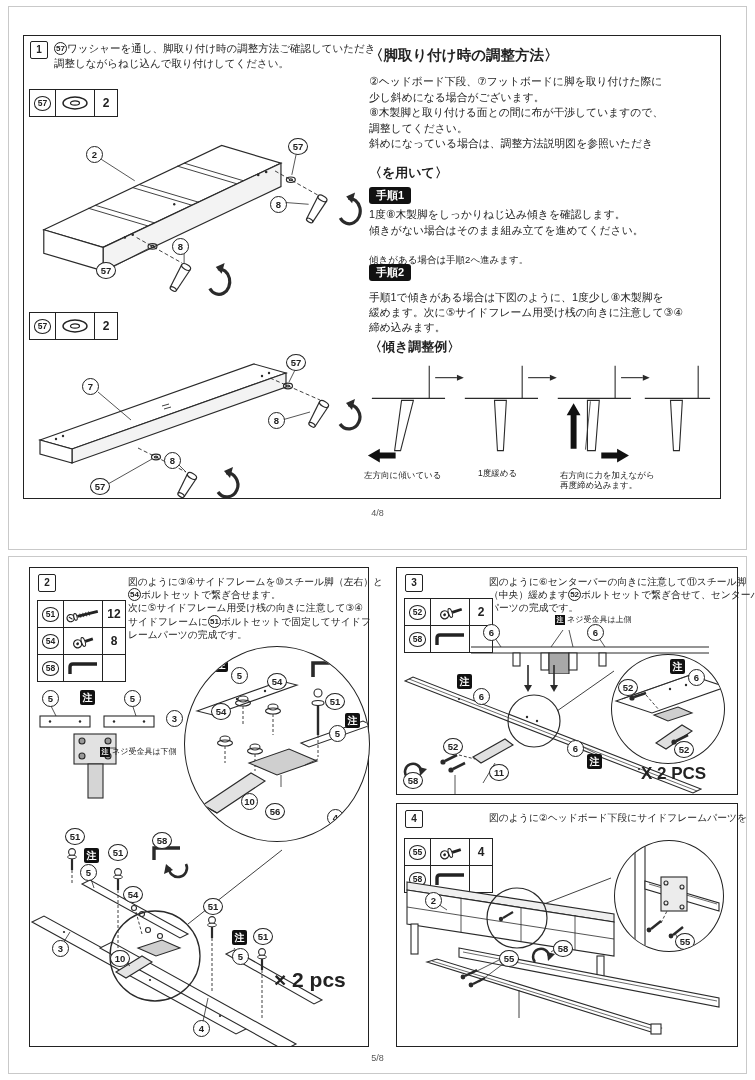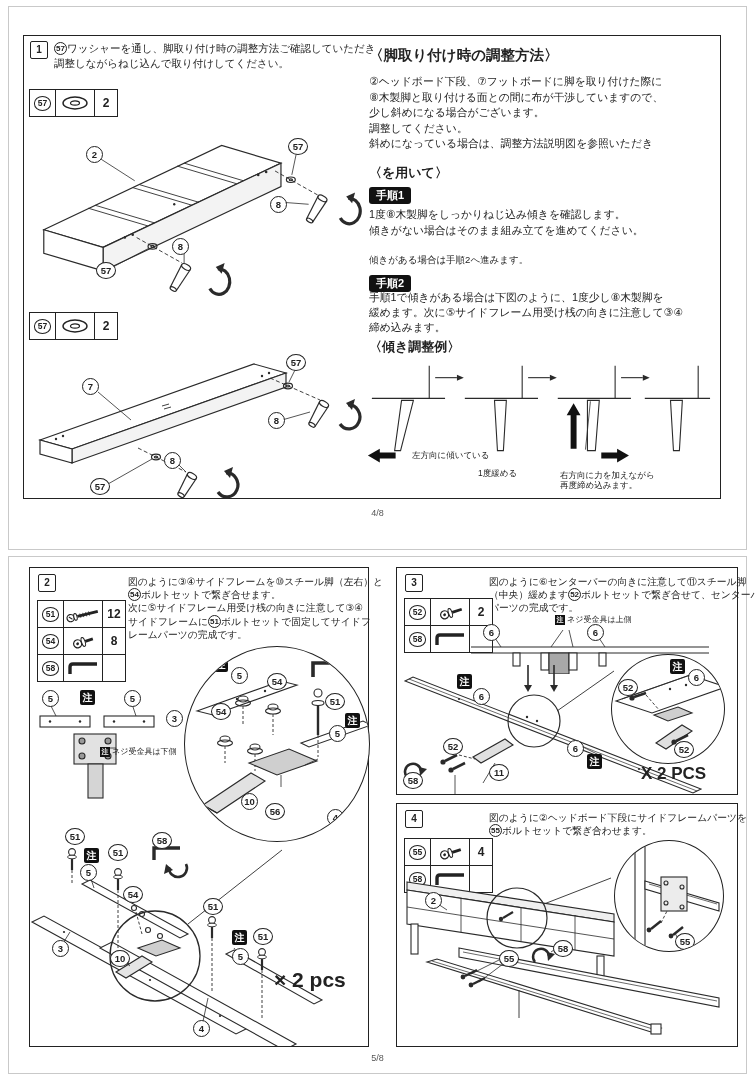--- a/index.html
+++ b/index.html
@@ -192,33 +192,33 @@
       <div class="cl" style="left:56px;top:38px;">7</div>
       <div class="cl w" style="left:260px;top:14px;">57</div>
       <div class="cl" style="left:242px;top:72px;">8</div>
       <div class="cl" style="left:138px;top:112px;">8</div>
       <div class="cl w" style="left:64px;top:138px;">57</div>
     </div>
 
     <div class="title" style="left:345px;top:10px;">〈脚取り付け時の調整方法〉</div>
     <div class="jt" style="left:345px;top:38px;font-size:10.8px;line-height:15.5px;">
       <div class="line">②ヘッドボード下段、⑦フットボードに脚を取り付けた際に</div>
+      <div class="line">少し斜めになる場合がございます。</div>
       <div class="line">⑧木製脚と取り付ける面との間に布が干渉していますので、</div>
-      <div class="line">少し斜めになる場合がございます。</div>
       <div class="line">調整してください。</div>
       <div class="line">斜めになっている場合は、調整方法説明図を参照いただき</div>
     </div>
     <div class="h2" style="left:345px;top:128px;">〈を用いて〉</div>
     <div style="position:absolute;left:345px;top:149px;"><span class="badge">手順1</span></div>
     <div class="jt" style="left:345px;top:170px;font-size:10.8px;line-height:16px;">
       <div class="line">1度⑧木製脚をしっかりねじ込み傾きを確認します。</div>
       <div class="line">傾きがない場合はそのまま組み立てを進めてください。</div>
     </div>
     <div class="jt" style="left:345px;top:216px;font-size:9.5px;">傾きがある場合は手順2へ進みます。</div>
-    <div style="position:absolute;left:345px;top:237px;text-align:center;"><span class="badge">手順2</span></div>
+    <div style="position:absolute;left:345px;top:226px;text-align:center;"><span class="badge">手順2</span></div>
     <div class="jt" style="left:345px;top:254px;font-size:10.8px;line-height:15px;">
       <div class="line">手順1で傾きがある場合は下図のように、1度少し⑧木製脚を</div>
       <div class="line">緩めます。次に⑤サイドフレーム用受け桟の向きに注意して③④</div>
       <div class="line">締め込みます。</div>
     </div>
     <div class="h2" style="left:345px;top:302px;">〈傾き調整例〉</div>
 
     <div class="dia" style="left:338px;top:318px;width:352px;height:142px;">
       <svg width="352" height="142" viewBox="0 0 356 144" preserveAspectRatio="none">
         <g stroke="#2a2a2a" stroke-width="1.1" fill="none">
@@ -243,21 +243,21 @@
           <polygon points="228,47 240,47 236,98 228,98" fill="#fff"></polygon>
           <line x1="231" y1="48" x2="226" y2="97" stroke-width="0.8"></line>
           <polygon points="211,96 211,62 207,62 214,50 221,62 217,62 217,96" fill="#111" stroke="none"></polygon>
           <polygon points="242,100 258,100 258,96 270,103 258,110 258,106 242,106" fill="#111" stroke="none"></polygon>
 
           <line x1="286" y1="45" x2="352" y2="45"></line>
             <line x1="340" y1="45" x2="340" y2="12"></line>
           <polygon points="312,47 324,47 321,98 315,98" fill="#fff"></polygon>
         </g>
       </svg>
-      <div class="cap" style="left:2px;top:96px;margin-left:48px;">左方向に傾いている</div>
+      <div class="cap" style="left:2px;top:116px;">左方向に傾いている</div>
       <div class="cap" style="left:116px;top:114px;">1度緩める</div>
       <div class="cap" style="left:198px;top:116px;">
         <div>右方向に力を加えながら</div>
         <div>再度締め込みます。</div>
       </div>
     </div>
   </div>
   <div class="footer" style="top:501px;">4/8</div>
 </div>
 
@@ -597,21 +597,20 @@
       <div class="cl" style="left:76px;top:14px;">6</div>
       <div class="cl w" style="left:6px;top:24px;">52</div>
       <div class="cl w" style="left:62px;top:86px;">52</div>
     </div>
   </div>
 
   <div class="panel" style="left:387px;top:246px;width:342px;height:244px;">
     <div class="marker" style="left:8px;top:6px;">4</div>
     <div class="jt2" style="left:92px;top:7px;">
       <div class="line">図のように②ヘッドボード下段にサイドフレームパーツを</div>
-      <div class="line"><span class="ci">55</span><span>ボルトセットで繋ぎ合わせます。</span></div>
     </div>
 
     <div class="pbox" style="left:7px;top:34px;">
       <div class="prow">
         <div class="pc">
             <span class="pnum">55</span>
           </div>
         <div class="pc">
             <svg width="30" height="20" viewBox="0 0 30 20" style="position:static">
               <g transform="rotate(-18 15 10)" stroke="#222" fill="#222">

